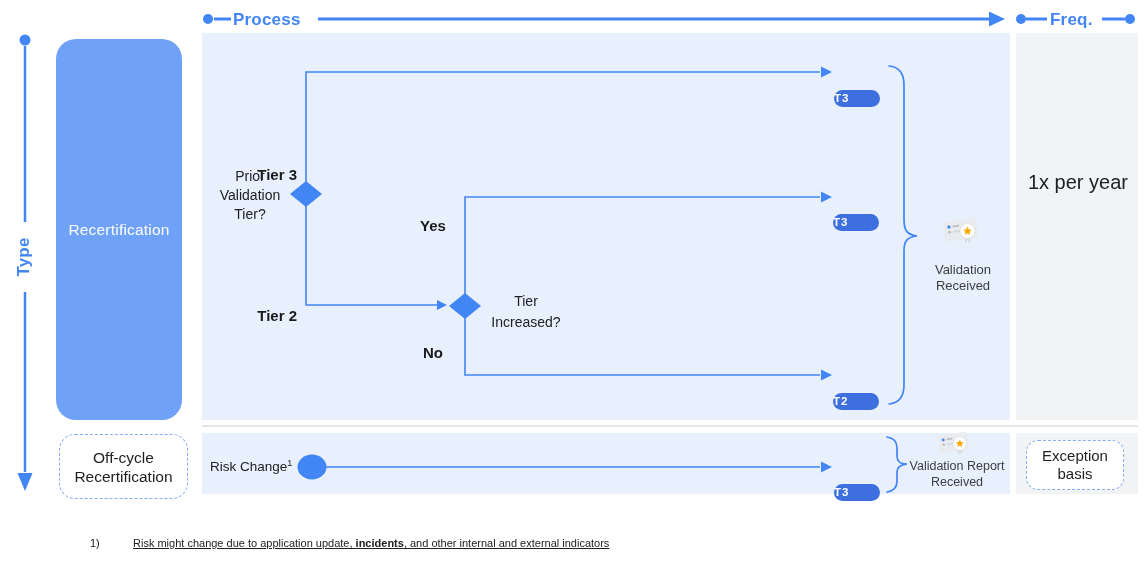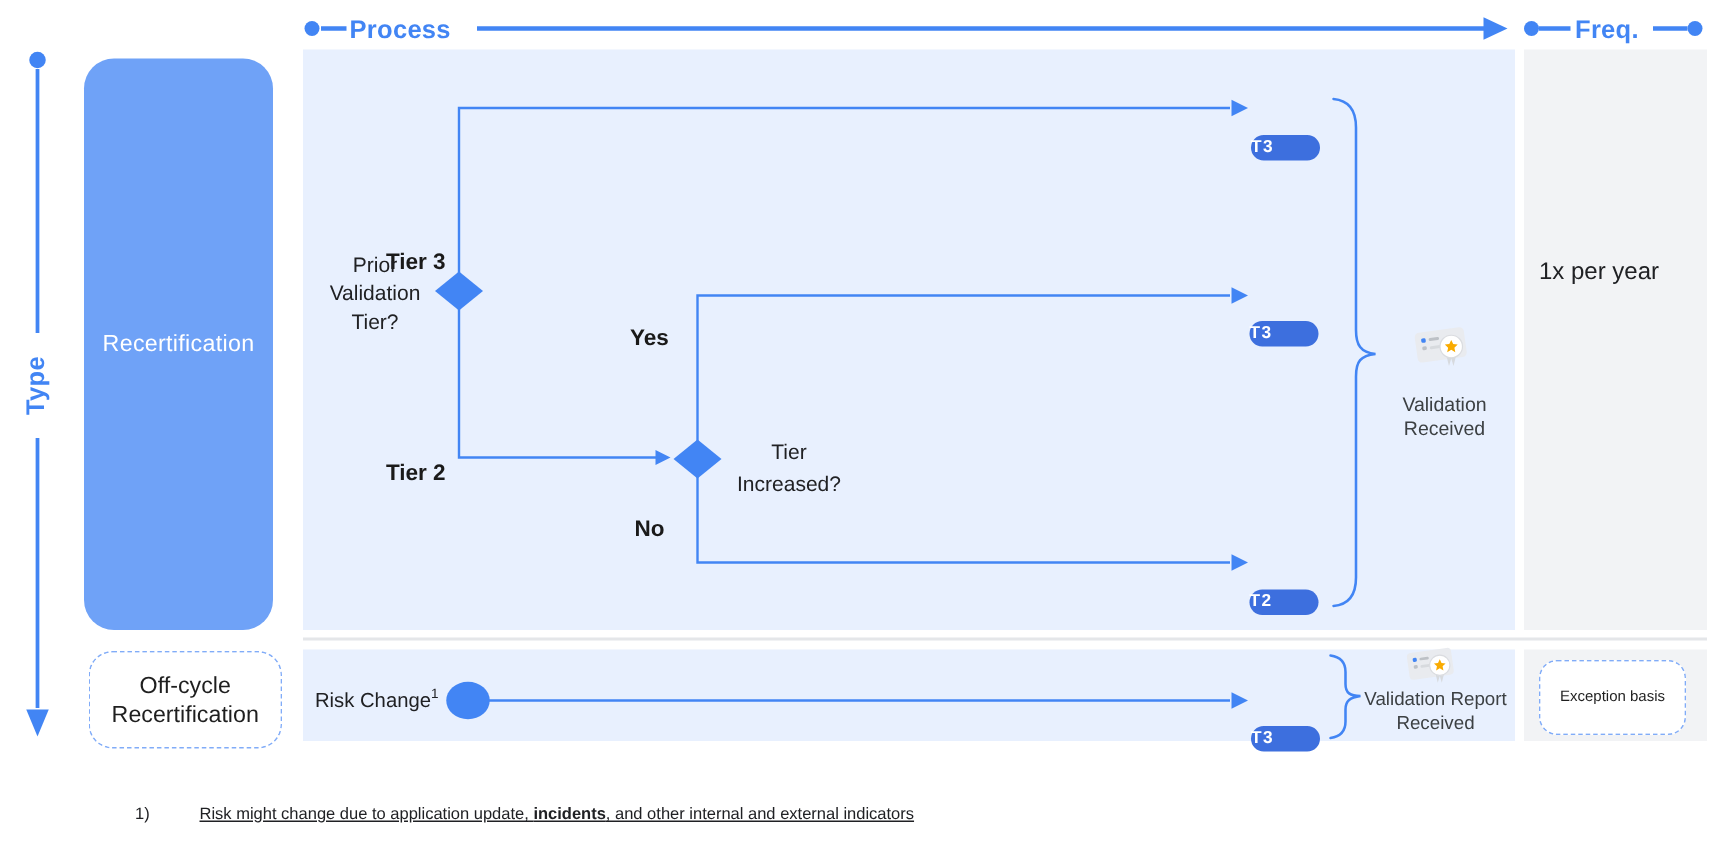--- a/index.html
+++ b/index.html
@@ -13,31 +13,31 @@
   .hdr-label{font-size:17px;font-weight:700;color:#4285F4;letter-spacing:.2px;}
   
   .recert-box{left:56px;top:39px;width:126px;height:381px;background:#6FA2F7;border-radius:20px;
               display:flex;align-items:center;justify-content:center;}
   .recert-box span{color:#fff;font-size:15.5px;letter-spacing:.2px;}
   .dashed-box{border:1.6px dashed #81ACF8;background:#fff;display:flex;align-items:center;
               justify-content:center;text-align:center;color:#1f1f1f;}
   .offcycle-box{left:59px;top:434px;width:127px;height:63px;border-radius:16px;
                 font-size:15.5px;font-weight:500;line-height:19px;}
   .exception-box{left:1026px;top:440px;width:96px;height:48px;border-radius:12px;
-                 font-size:10px;font-weight:500;line-height:18px;}
+                 font-size:15px;font-weight:500;line-height:18px;}
   
   .bold-label{font-size:15px;font-weight:700;color:#1a1a1a;}
   .plain-label{font-size:14px;color:#202124;}
   .centered{text-align:center;}
   .right-al{text-align:right;margin-top:47px;}
   .pill{position:absolute;width:46px;height:17px;background:#3D6FDE;border-radius:9px;
         color:#fff;font-size:11.5px;font-weight:700;line-height:17px;text-align:left;
         letter-spacing:1px;z-index:3;margin-top:26px;}
   .outcome-label{font-size:13px;color:#3C4043;line-height:16px;text-align:center;}
-  .freq-text{font-size:16px;color:#202124;line-height:20px;text-align:left;}
+  .freq-text{font-size:20px;color:#202124;line-height:20px;text-align:right;}
   .row-sep{left:202px;top:425px;width:936px;height:1.5px;background:#E4E6E9;}
   
   .footnote{font-size:11px;color:#202124;}
   sup.fn{font-size:9px;vertical-align:super;line-height:0;}
   svg.overlay{position:absolute;left:0;top:0;z-index:2;pointer-events:none;}
   .icon-wrap{z-index:3;}
 </style>
 </head>
 <body>
 

